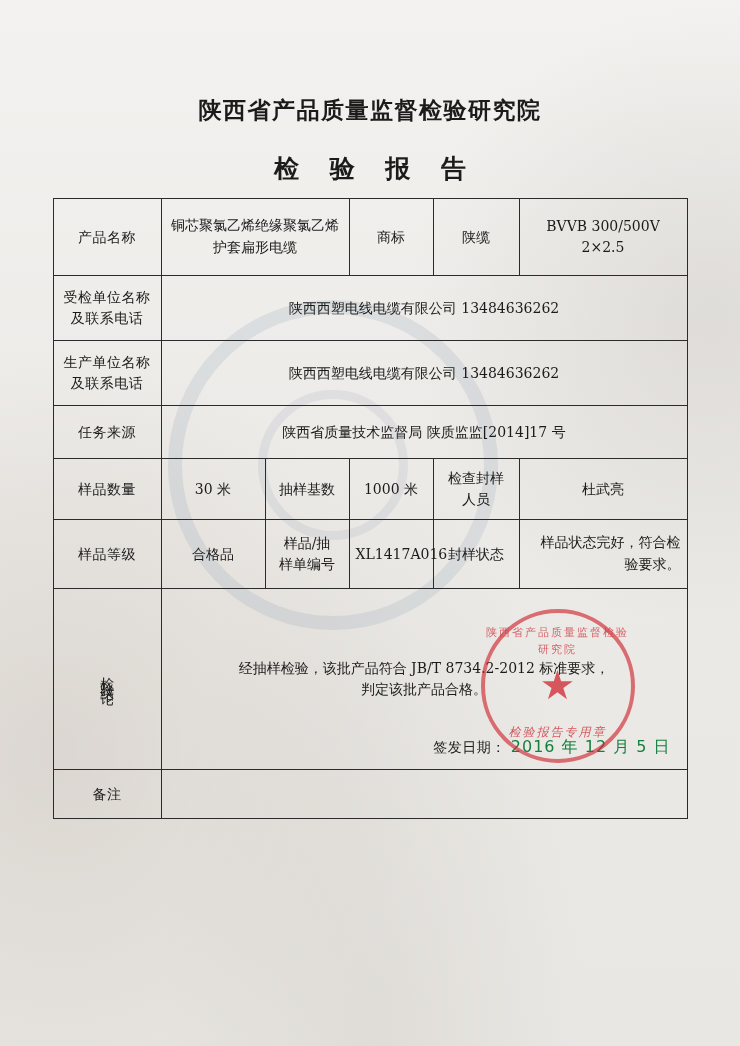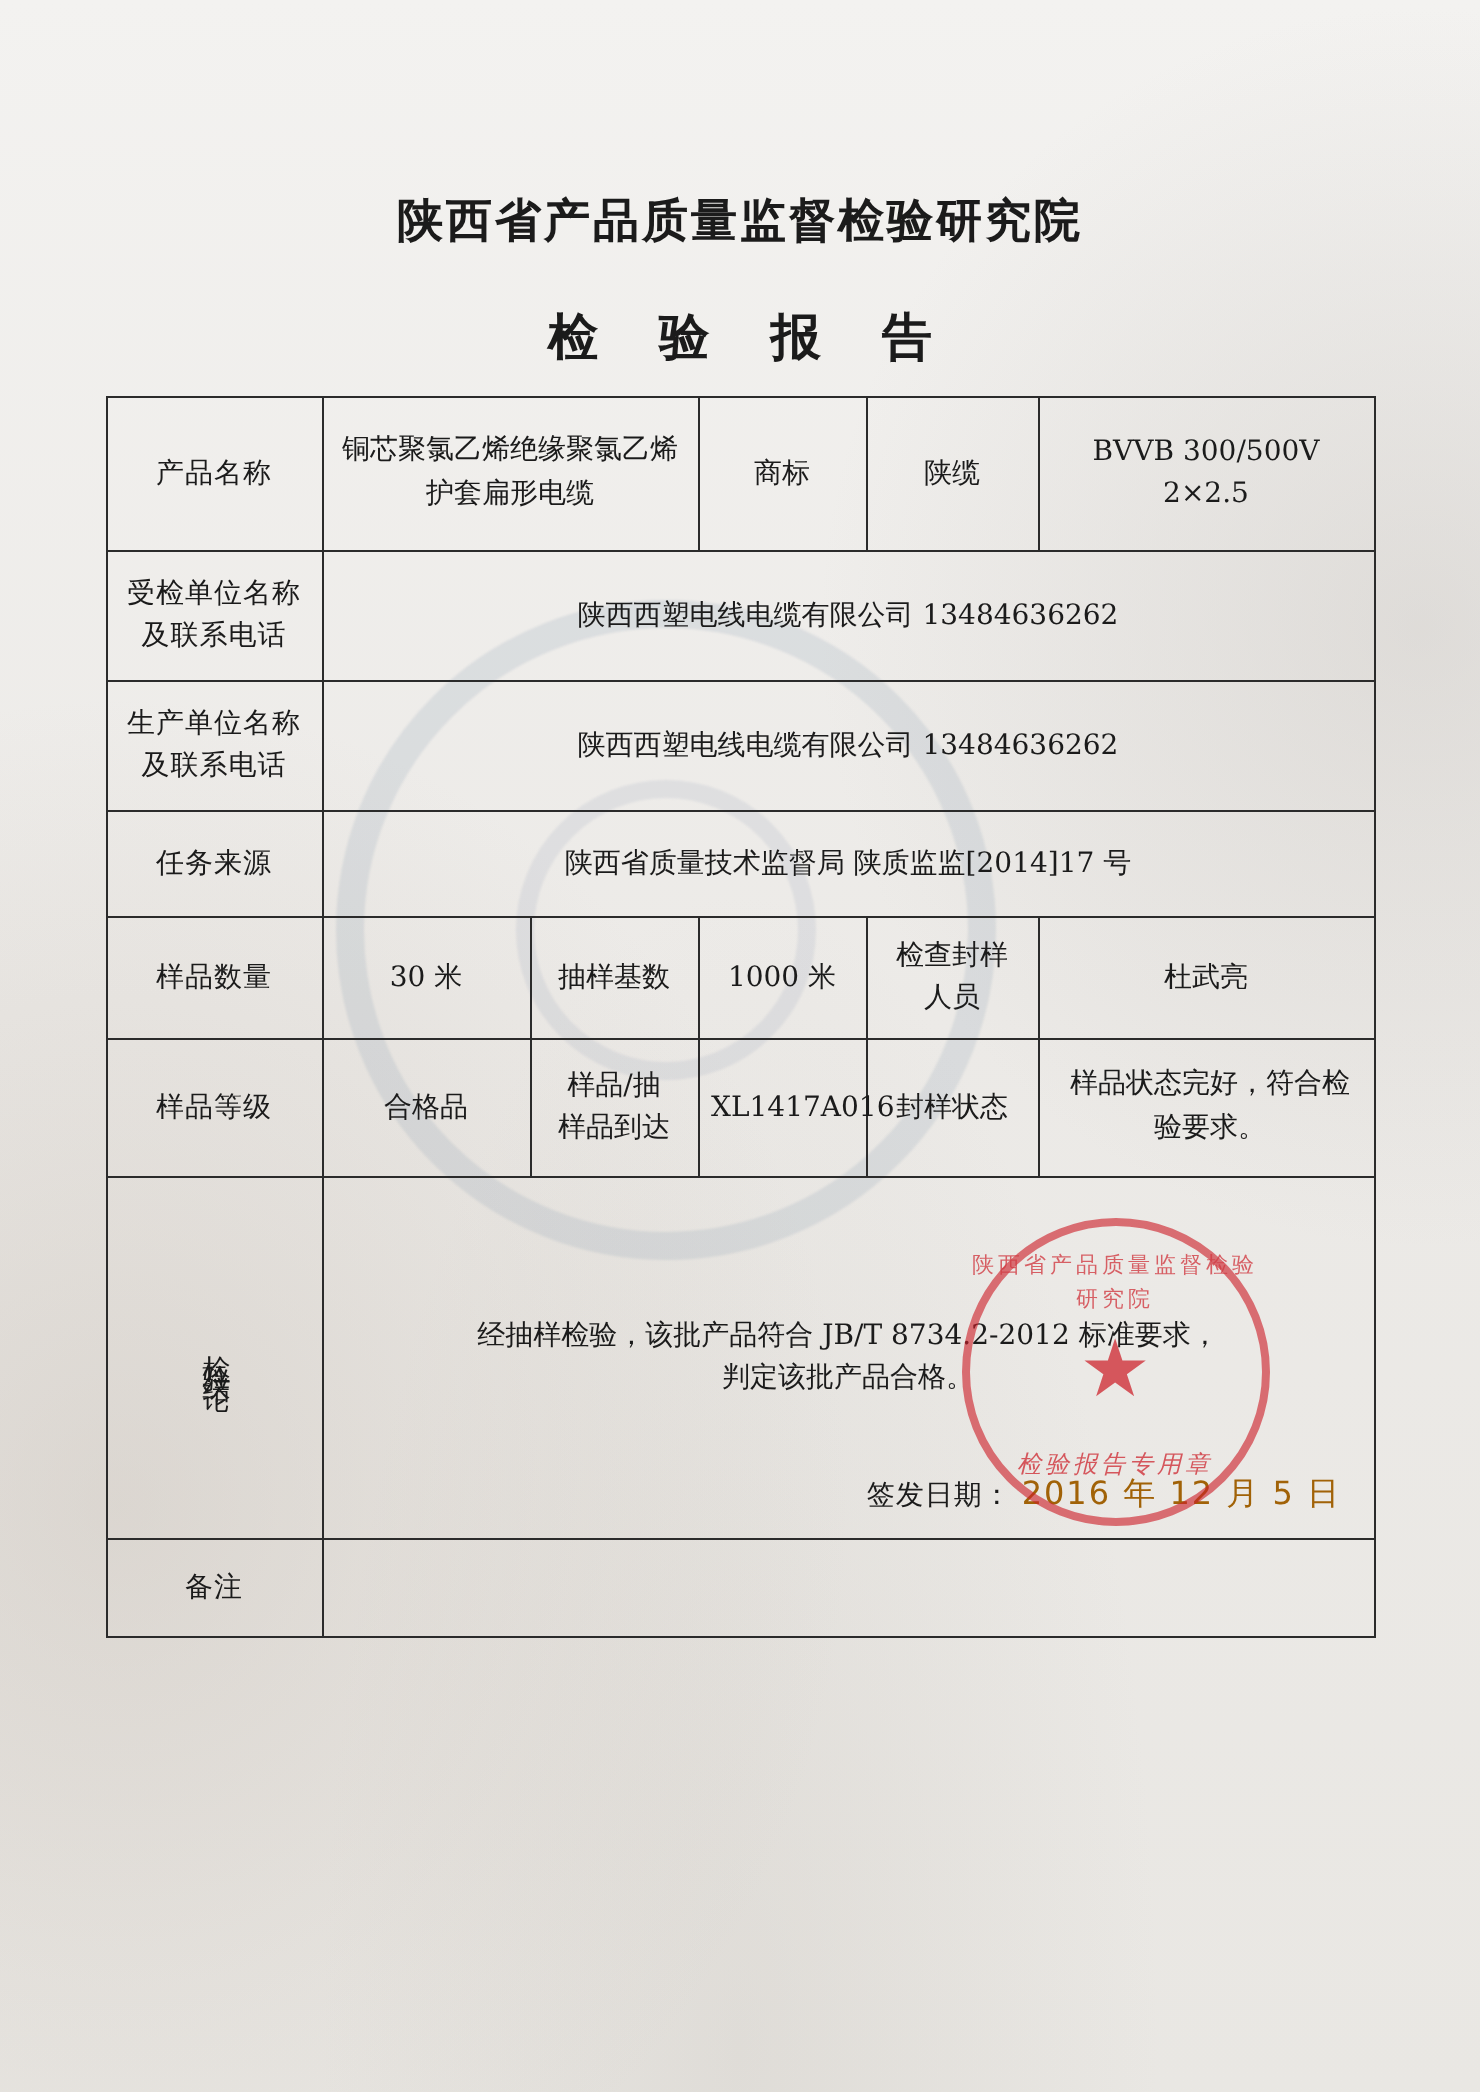--- a/index.html
+++ b/index.html
@@ -119,21 +119,21 @@
   .concl-cell { text-align: left; padding: 16px 14px 10px 22px; line-height: 2.0; position: relative; height: 168px; vertical-align: top; }
   .sign-line {
     position: absolute;
     right: 16px;
     bottom: 10px;
     font-size: 14px;
     letter-spacing: 0.5px;
   }
   .sign-date-hand {
     font-family: "DejaVu Sans", "Liberation Sans", sans-serif;
-    color: #a16207;
+    color: #15803d;
     font-size: 16px;
     letter-spacing: 1px;
   }
   .remark-cell { height: 36px; }
 
   
   .seal {
     position: absolute;
     right: 52px;
     bottom: 6px;
@@ -241,25 +241,25 @@
           <div>人员</div>
         </td>
         <td>杜武亮</td>
       </tr>
 
       <tr>
         <td class="label">样品等级</td>
         <td>合格品</td>
         <td>
           <div>样品/抽</div>
-          <div>样品到达</div>
+          <div>样单编号</div>
         </td>
         <td style="height:56px;">XL1417A016</td>
         <td>封样状态</td>
-        <td class="cell-left" style="padding-left:10px;text-align:center;line-height:1.55;">样品状态完好，符合检验要求。</td>
+        <td class="cell-left" style="padding-left:10px;text-align:right;line-height:1.55;">样品状态完好，符合检验要求。</td>
       </tr>
 
 
       <tr>
         <td class="label">
           <span class="vert">检验结论</span>
         </td>
         <td colspan="5" class="concl-cell">
           <div>经抽样检验，该批产品符合 JB/T 8734.2-2012 标准要求，</div>
           <div>判定该批产品合格。</div>

